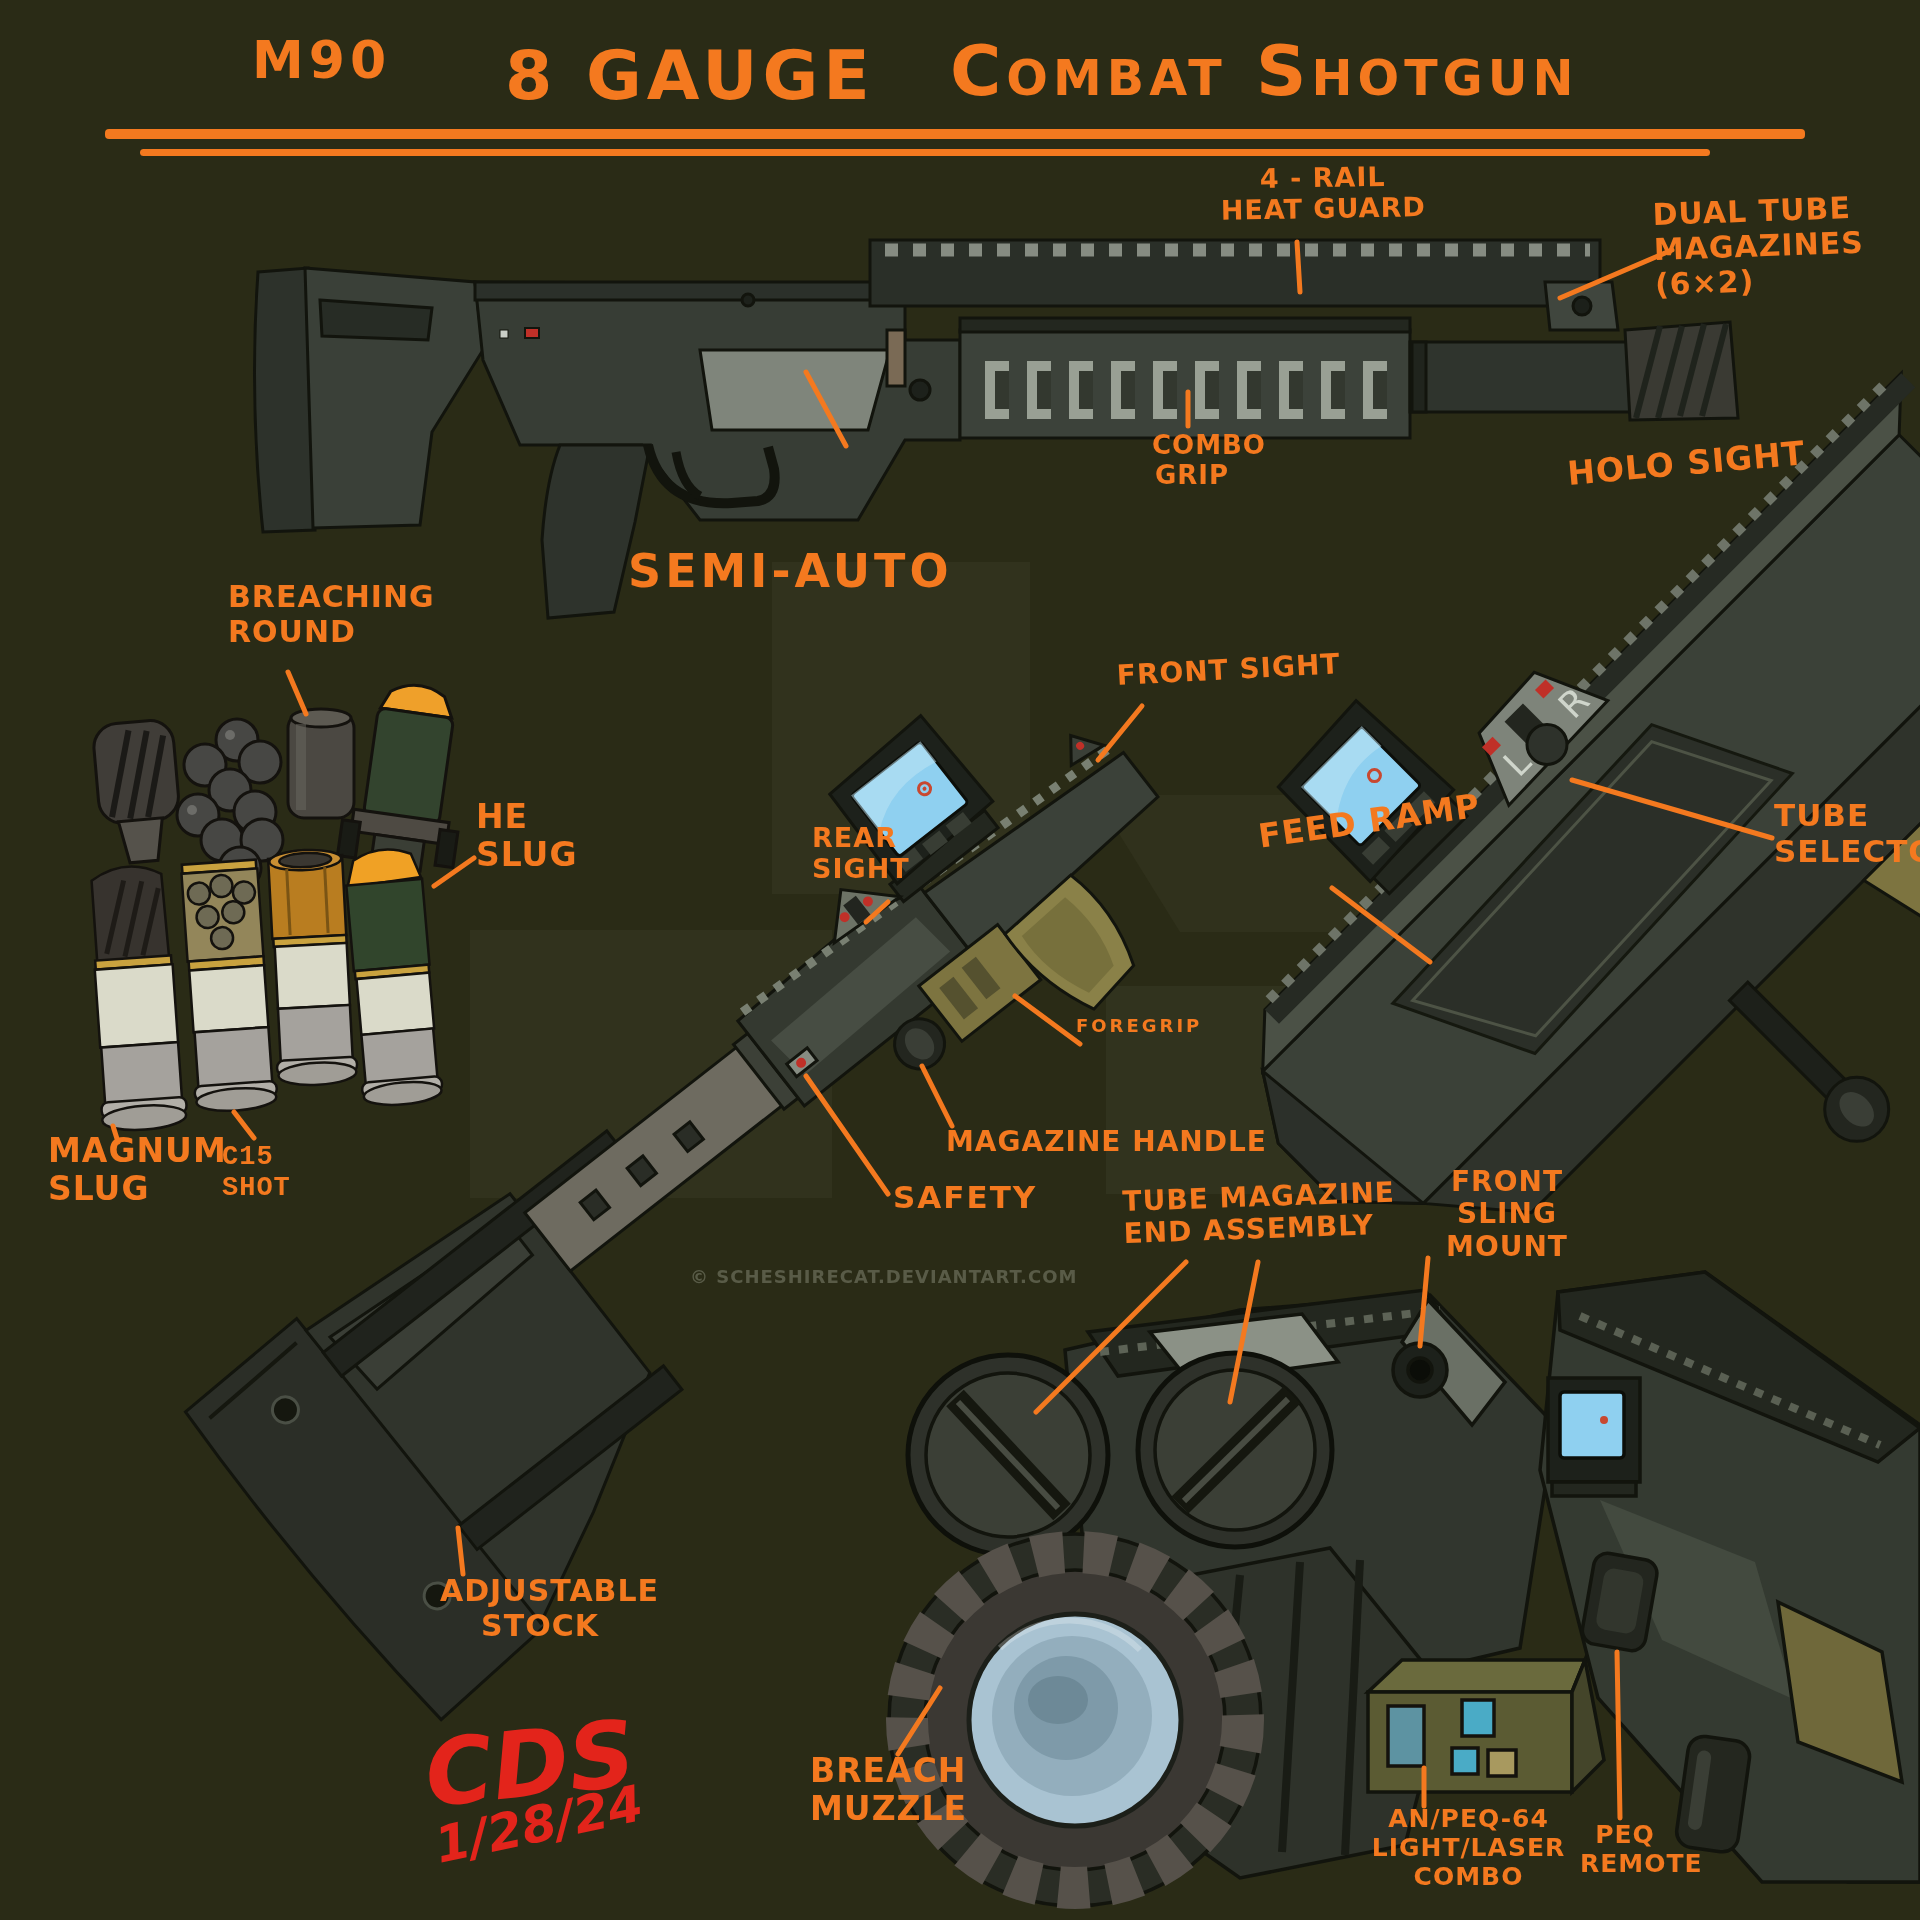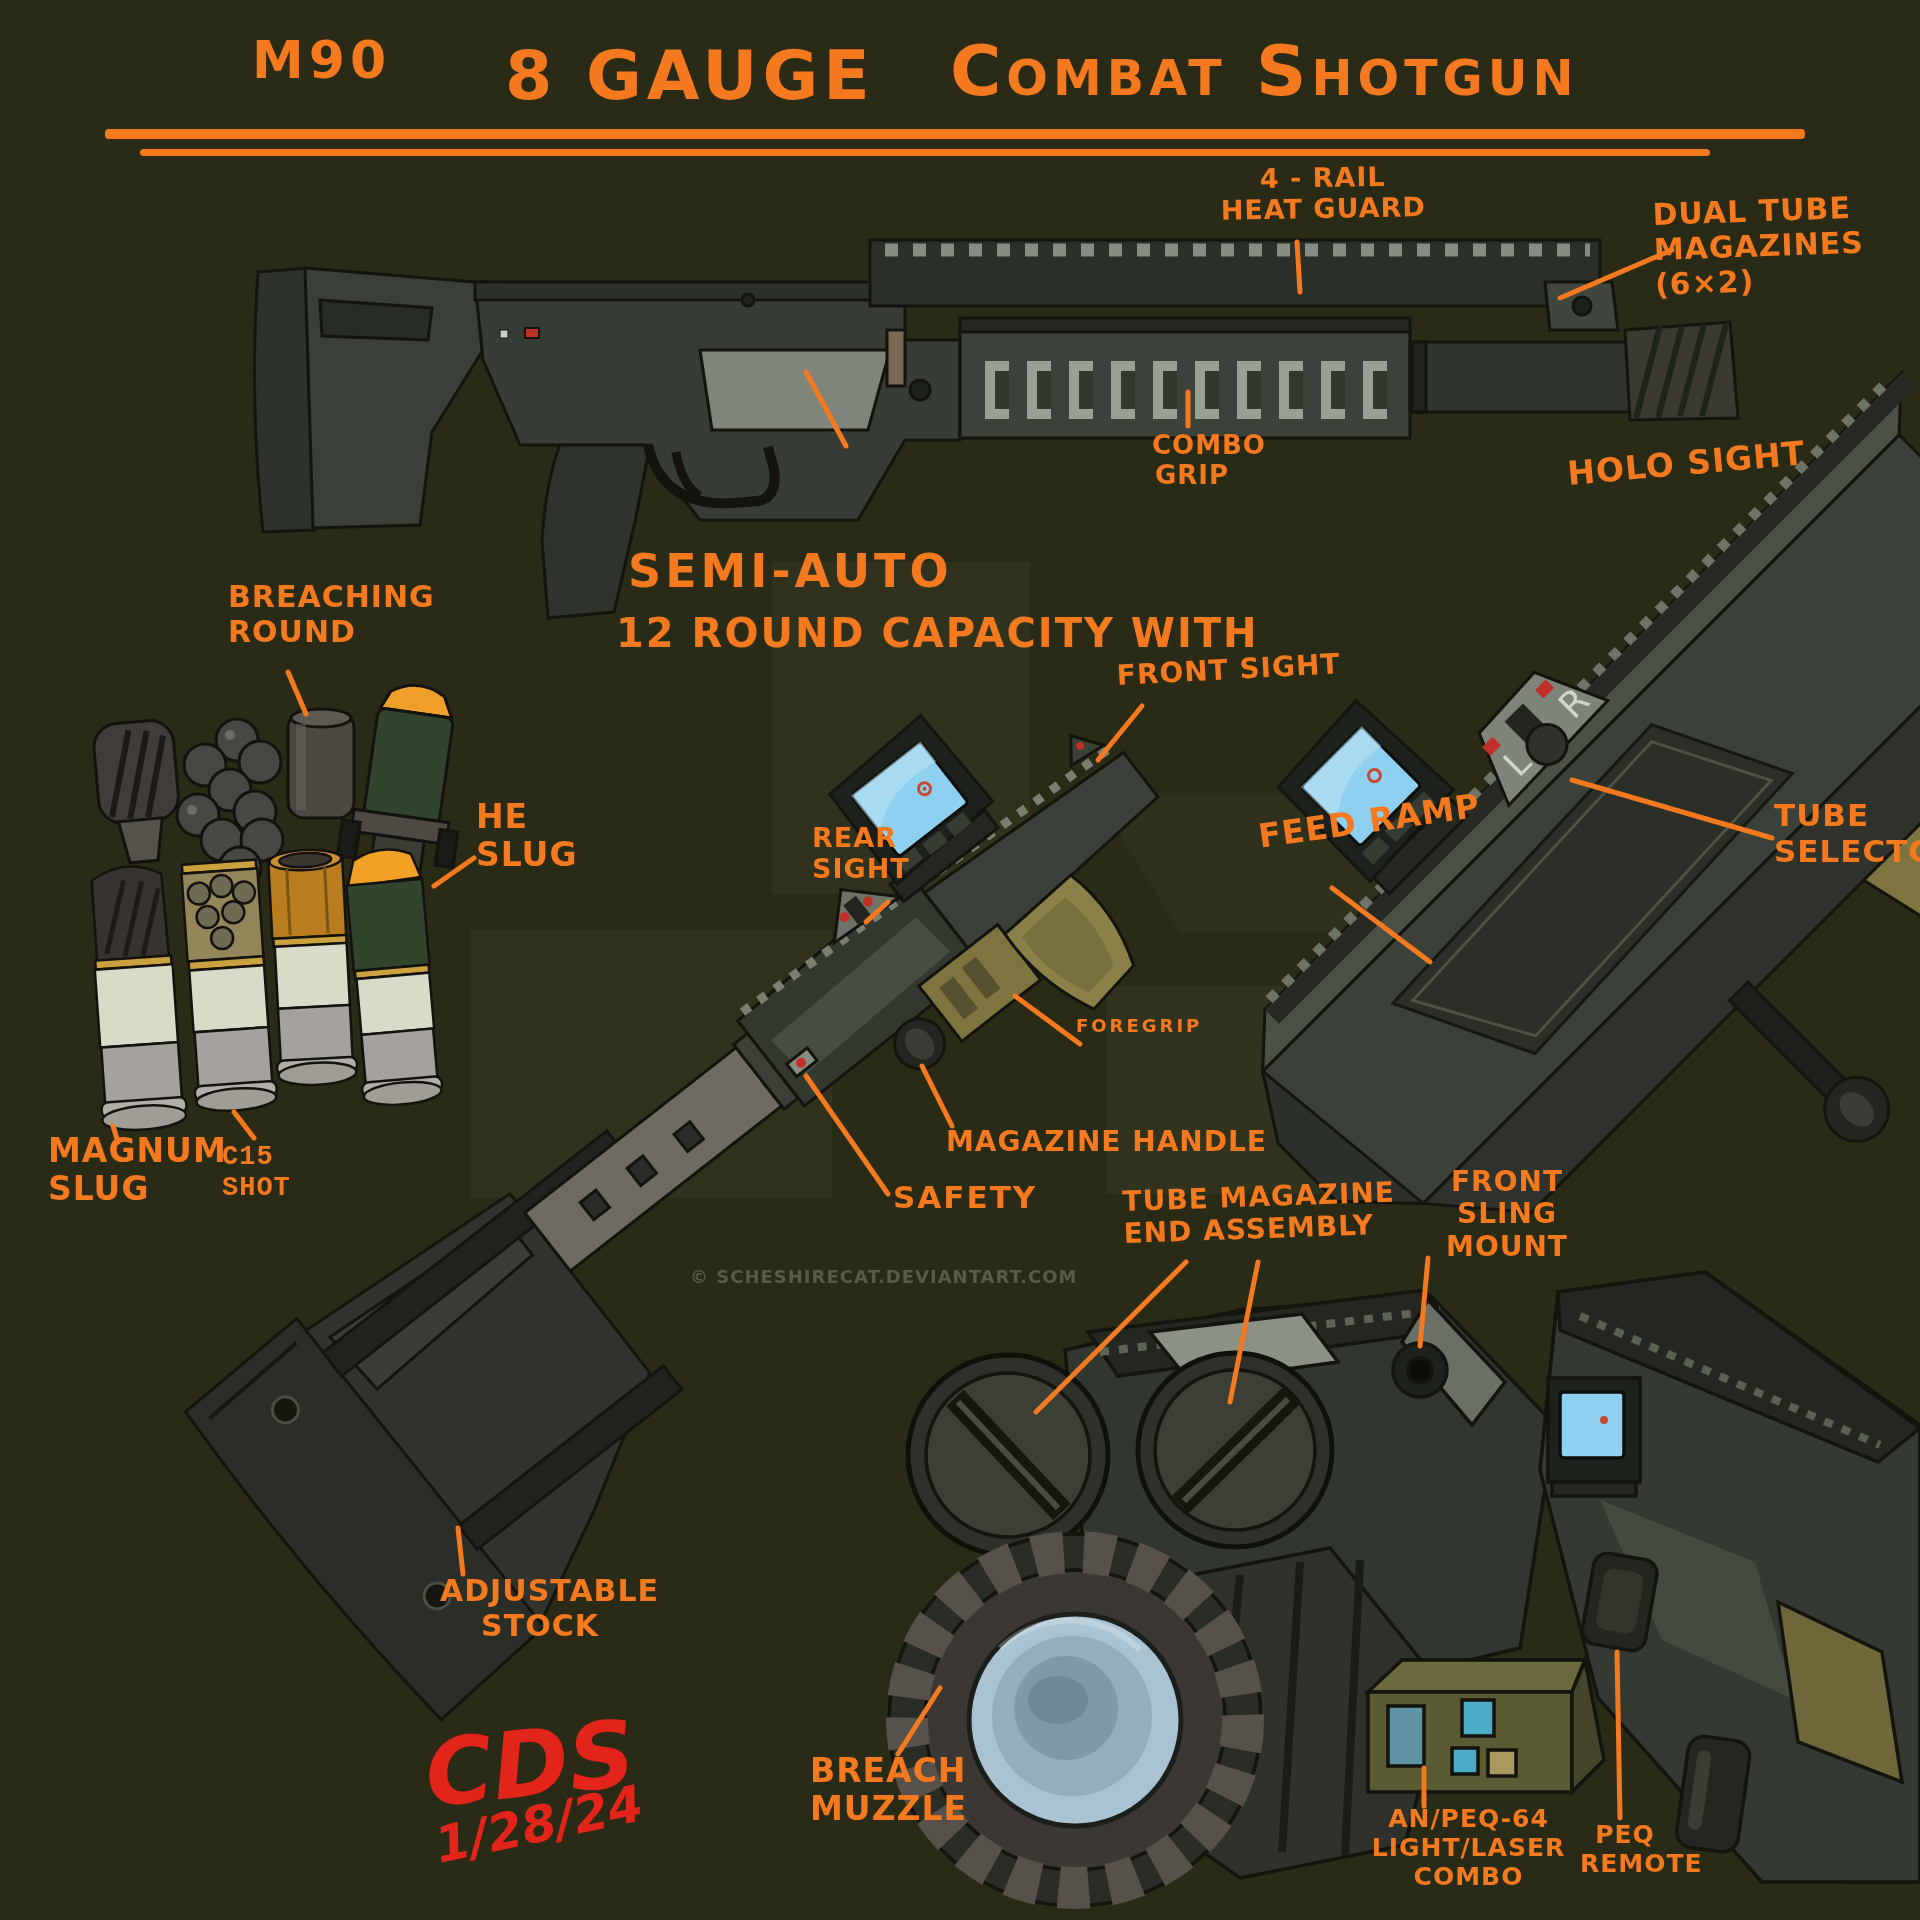--- a/index.html
+++ b/index.html
@@ -346,19 +346,18 @@
 <div class="lbl" style="left:228px;top:580px;font-size:30px;">BREACHING
 ROUND</div>
 <div class="lbl" style="left:476px;top:798px;font-size:33px;">HE
 SLUG</div>
 <div class="lbl" style="left:48px;top:1132px;font-size:33px;">MAGNUM
 SLUG</div>
 <div class="lbl" style="left:222px;top:1142px;font-size:27px;font-family:Liberation Mono, monospace;">C15
 SHOT</div>
 
 <div class="lbl" style="left:628px;top:545px;font-size:46px;letter-spacing:4px;">SEMI-AUTO</div>
-<div class="lbl" style="left:616px;top:610px;font-size:40px;letter-spacing:2px;">12 ROUND CAPACITY WITH</div>
 
 <div class="watermark" style="left:690px;top:1266px;font-size:18px;">© SCHESHIRECAT.DEVIANTART.COM</div>
 <div class="sig" style="left:420px;top:1722px;font-size:92px;transform:rotate(-6deg);">CDS</div>
 <div class="sig" style="left:430px;top:1818px;font-size:50px;transform:rotate(-12deg);">1/28/24</div>
 
 </div>
 
 </body></html>

